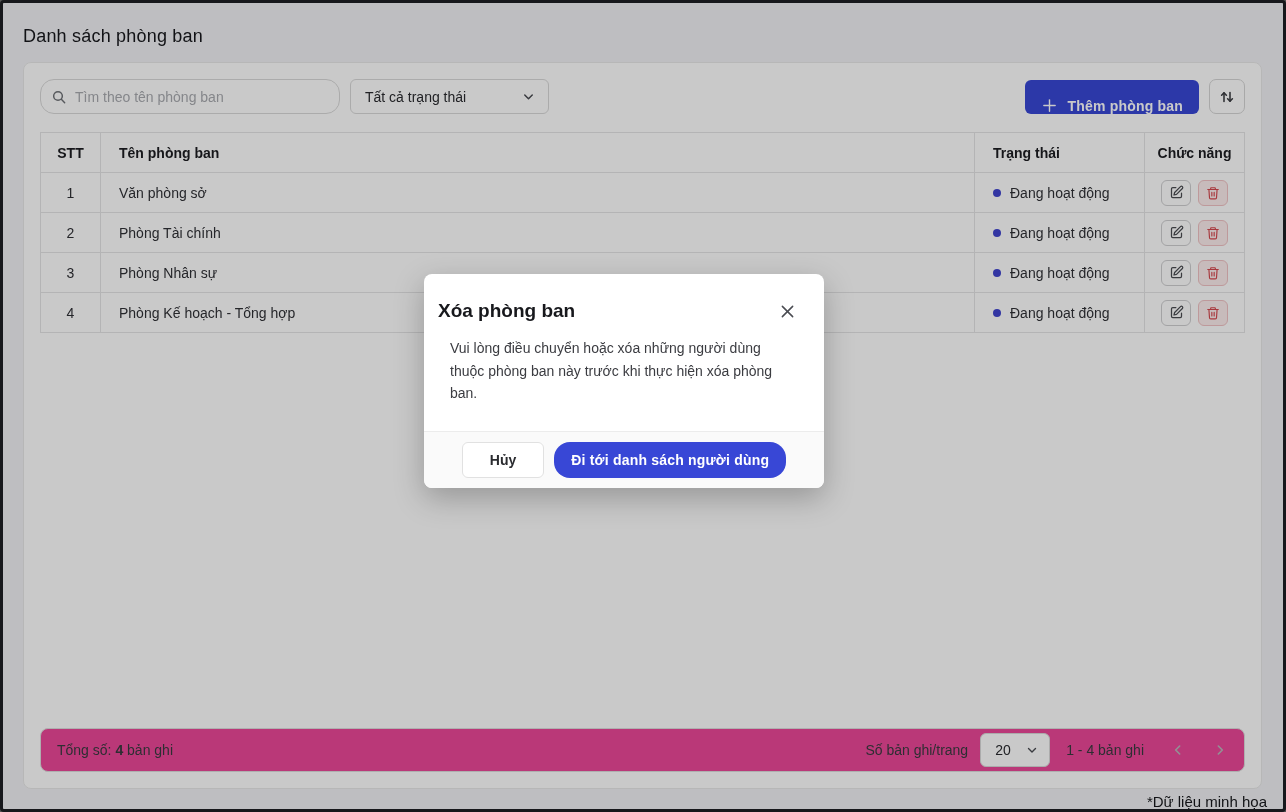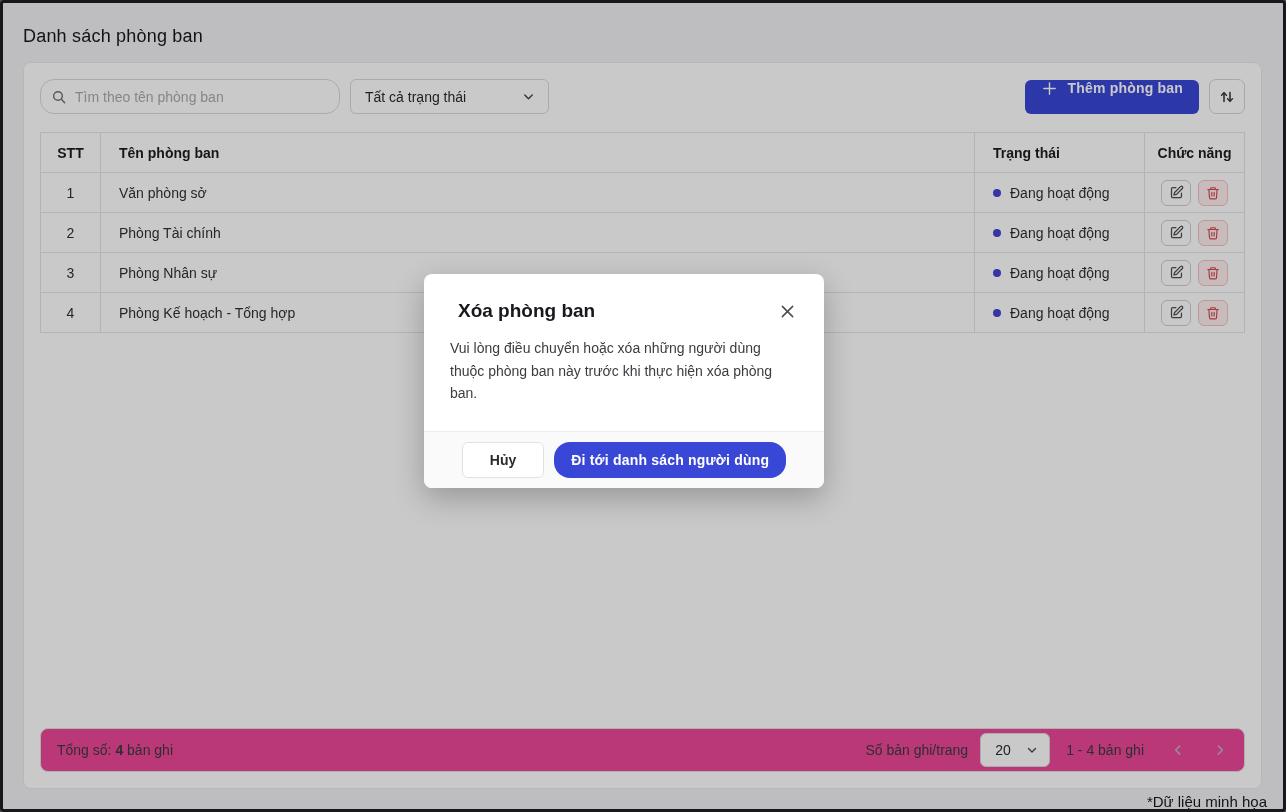--- a/index.html
+++ b/index.html
@@ -56,21 +56,21 @@
     cursor:default;
   }
   .status-select{ width:199px; margin-left:10px; padding:0 12px 0 14px; }
   .select-box svg{ color:#4a4c52; }
   .toolbar-spacer{ flex:1; }
   .add-btn{
     height:34px; padding:0 16px;
     background:var(--accent); color:#fff;
     border:none; border-radius:6px;
     font-family:inherit; font-size:14px; font-weight:bold;
-    display:flex; align-items:flex-start; gap:9px;
+    display:flex; align-items:flex-end; gap:9px;
     letter-spacing:.2px;
   }
   .sort-btn{
     width:36px; height:35px; margin-left:10px;
     background:#fff; border:1px solid #d6d6d6; border-radius:7px;
     display:flex; align-items:center; justify-content:center;
     color:#3c3e43;
   }
   
   table{
@@ -135,21 +135,21 @@
   }
   .modal{
     position:absolute; left:421px; top:271px; width:400px;
     background:#fff; border-radius:8px;
     box-shadow:0 10px 30px rgba(0,0,0,.25);
     z-index:60;
     overflow:hidden;
   }
   .modal-header{
     display:flex; align-items:flex-end; justify-content:space-between;
-    padding:26px 26px 0 34px;
+    padding:26px 26px 0 14px;
   }
   .modal-title{ font-size:19px; font-weight:bold; color:#17181c; }
   .modal-close{
     background:none; border:none; color:#4a4c52;
     display:flex; align-items:center; justify-content:center;
     width:22px; height:22px;
   }
   .modal-body{
     padding:15px 26px 26px 26px;
     font-size:14px; line-height:1.62; color:#3b3c41;

